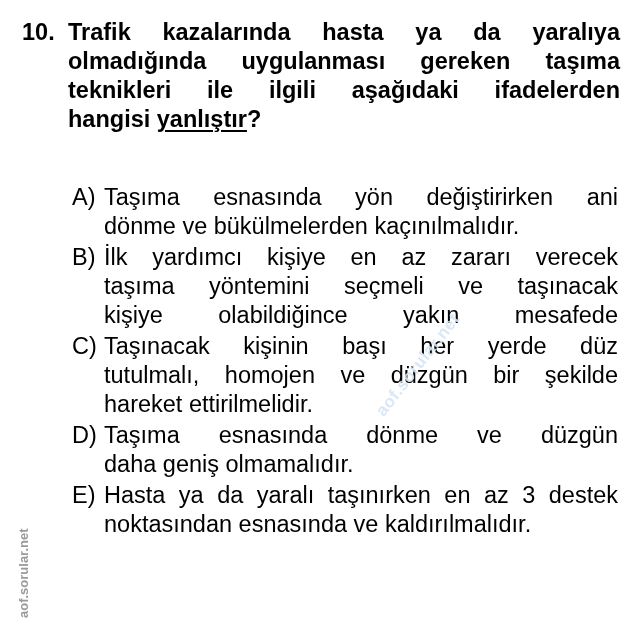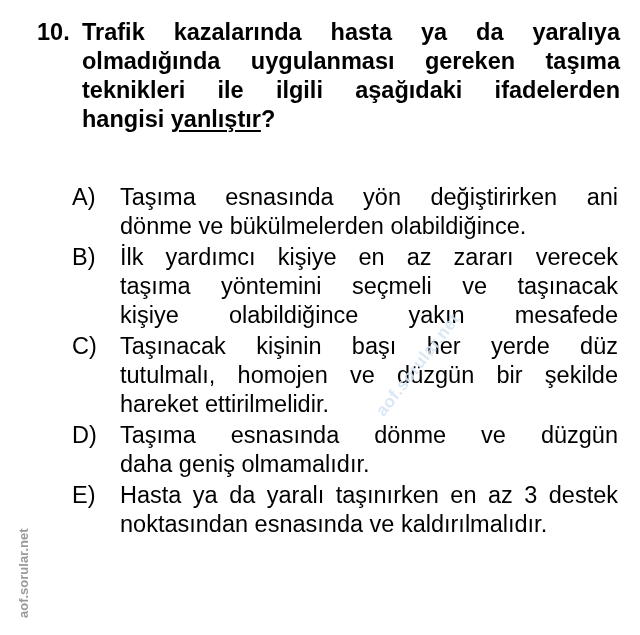--- a/index.html
+++ b/index.html
@@ -19,26 +19,26 @@
       position: absolute;
       left: 22px;
       top: 18px;
       width: 598px;
       font-weight: bold;
       font-size: 23.5px;
       line-height: 29px;
     }
     .q-number {
       position: absolute;
-      left: 15px;
+      left: 0;
       top: 0;
       text-align: center;
     }
     .q-text {
-      margin-left: 60px;
+      margin-left: 46px;
       text-align: justify;
       text-align-last: left;
     }
     .q-text .line {
       display: block;
       text-align: justify;
       text-align-last: justify;
       white-space: nowrap;
     }
     .q-text .line.last {
@@ -60,21 +60,21 @@
     .option {
       position: relative;
       margin-bottom: 2px;
     }
     .opt-letter {
       position: absolute;
       left: 0;
       top: 0;
     }
     .opt-body {
-      margin-left: 48px;
+      margin-left: 32px;
     }
     .opt-body .line {
       display: block;
       text-align: justify;
       text-align-last: justify;
       white-space: nowrap;
     }
     .opt-body .line.last {
       text-align-last: left;
     }
@@ -114,21 +114,21 @@
     <span class="line">teknikleri ile ilgili aşağıdaki ifadelerden</span>
     <span class="line last"><span>hangisi </span><span class="underline">yanlıştır</span><span>?</span></span>
   </div>
 </div>
 
 <div class="options">
   <div class="option">
     <span class="opt-letter">A)</span>
     <div class="opt-body">
       <span class="line">Taşıma esnasında yön değiştirirken ani</span>
-      <span class="line last">dönme ve bükülmelerden olabildiğince.</span>
+      <span class="line last">dönme ve bükülmelerden kaçınılmalıdır.</span>
     </div>
   </div>
   <div class="option">
     <span class="opt-letter">B)</span>
     <div class="opt-body">
       <span class="line">İlk yardımcı kişiye en az zararı verecek</span>
       <span class="line">taşıma yöntemini seçmeli ve taşınacak</span>
       <span class="line">kişiye olabildiğince yakın mesafede</span>
     </div>
   </div>

